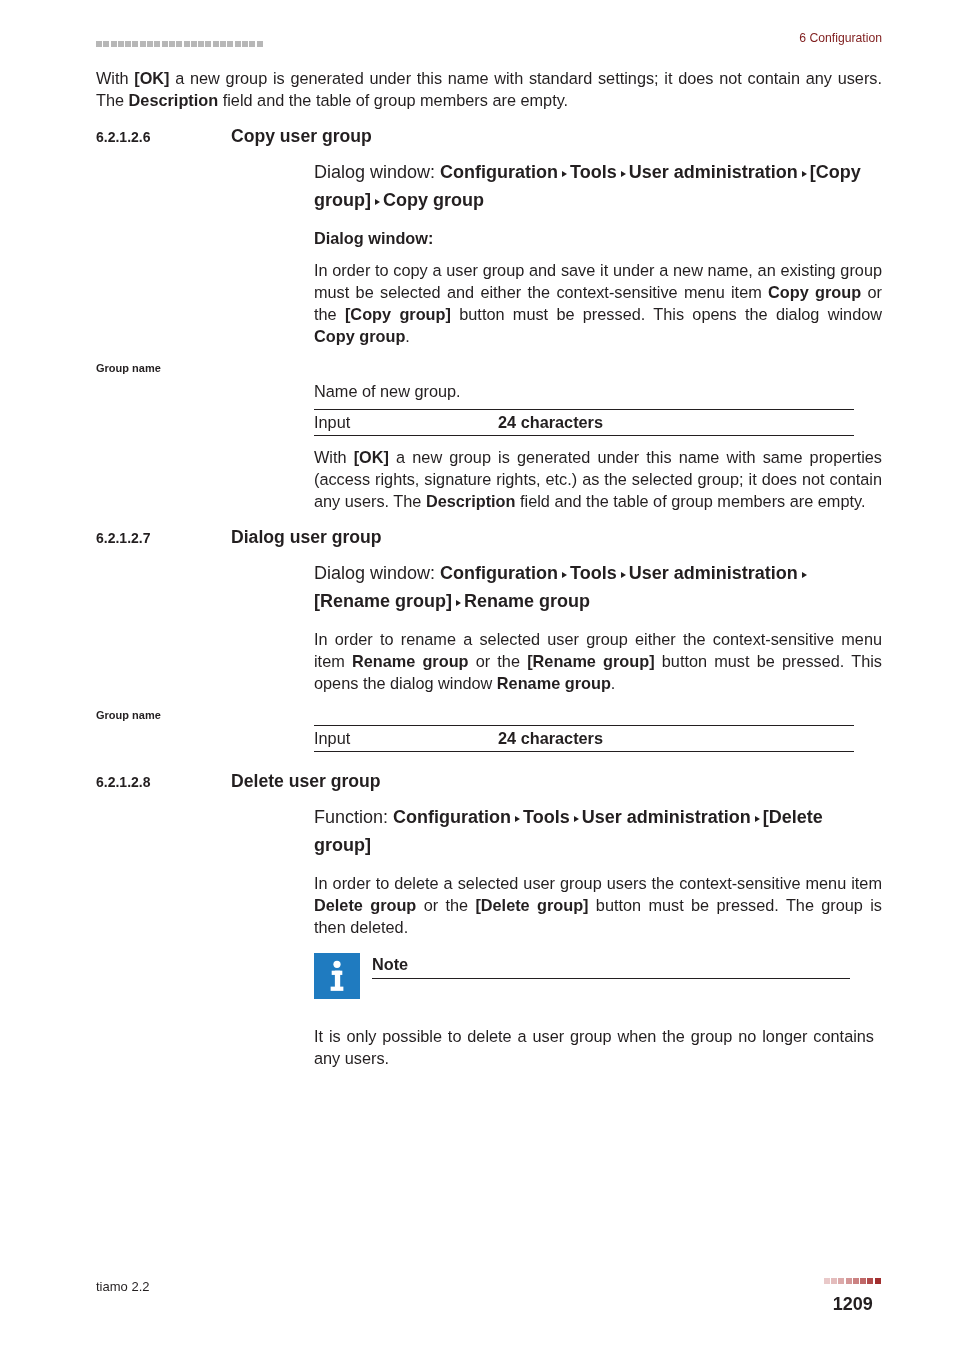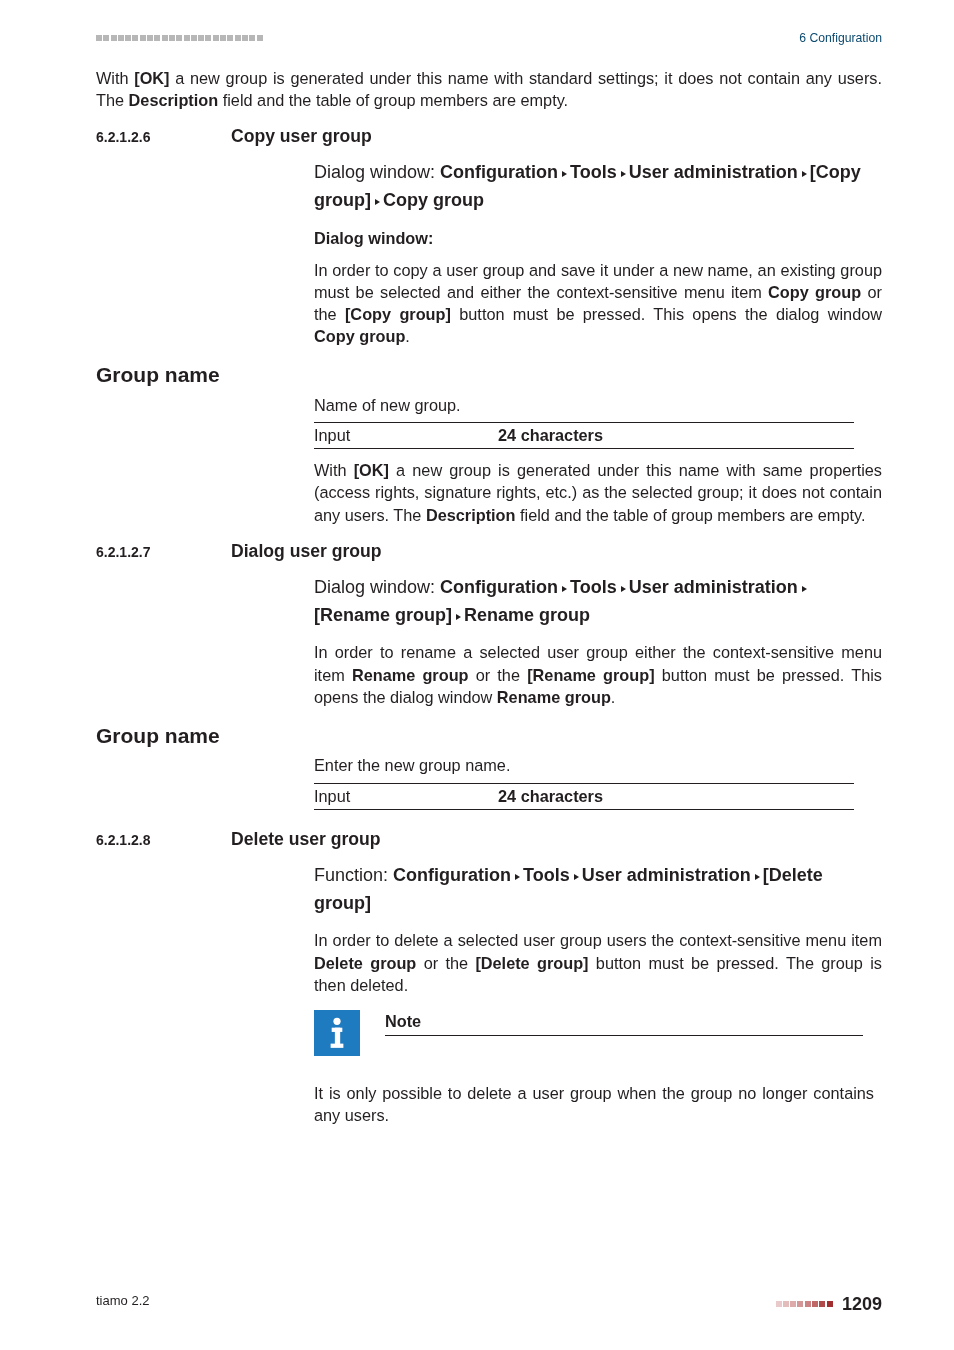--- a/index.html
+++ b/index.html
@@ -15,24 +15,24 @@
     line-height: 1.36;
   }
   .page {
     position: relative;
     width: 954px;
     height: 1350px;
   }
   .header {
     display: flex;
     justify-content: space-between;
-    align-items: center;
+    align-items: flex-end;
     padding: 30px 72px 6px 96px;
     font-size: 12.4px;
-    color: #0c4a6e;
+    color: #7f1d1d;
   }
   .header .boxes {
     display: flex;
     gap: 0px;
   }
   .header .boxes .sq {
     width: 6px; height: 6px;
     background: #b7b7b7;
     margin-right: 1.3px;
   }
@@ -81,40 +81,40 @@
     vertical-align: 1px;
     margin: 0 3px 0 4px;
   }
   .subhead {
     font-weight: 700;
     margin: 0 0 10px 0;
   }
   .left-label {
     font-weight: 700;
     margin: 6px 0 2px 0;
-    font-size: 21px;
+    font-size: 11px;
   }
   .field-block { margin-left: 218px; }
   .field-desc { margin: 4px 0 6px 0; }
   .rule-row {
     display: flex;
     align-items: center;
     border-top: 1px solid #231f20;
     border-bottom: 1px solid #231f20;
     padding: 1px 0 2px 0;
     margin-bottom: 10px;
     width: 540px;
   }
   .rule-row .k { width: 184px; }
   .rule-row .v { font-weight: 700; }
   .note-wrap { margin-top: 12px; margin-left: 218px; }
   .note-head {
     display: flex;
     align-items: flex-start;
-    gap: 25px;
+    gap: 12px;
   }
   .note-icon {
     width: 46px; height: 46px;
     background: #1f7bc0;
     border-radius: 0;
     display: flex;
     align-items: center;
     justify-content: center;
     flex: 0 0 46px;
   }
@@ -130,21 +130,21 @@
   .footer {
     position: absolute;
     bottom: 34px;
     left: 96px;
     right: 72px;
     display: flex;
     justify-content: space-between;
     align-items: flex-start;
     font-size: 13px;
   }
-  .footer .pagenum-wrap { display:flex; align-items:center; gap:8px; }
+  .footer .pagenum-wrap { display:flex; align-items:center; gap:8px;flex-direction:column; }
   .footer .pg-boxes { display:flex; }
   .footer .pg-boxes .sq {
     width: 6px; height: 6px; margin-right: 1.3px;
   }
   .footer .pagenum { font-weight: 800; font-size: 18px; }
   b, strong { font-weight: 700; }
 </style>
 </head>
 <body>
 
@@ -224,21 +224,20 @@
         <span>Dialog window: </span><b>Configuration</b><span class="arrow"></span><b>Tools</b><span class="arrow"></span><b>User administration</b><span class="arrow"></span><b>[Rename group]</b><span class="arrow"></span><b>Rename group</b>
       </div>
 
       <p class="para">
         <span>In order to rename a selected user group either the context-sensitive menu item </span><b>Rename group</b><span> or the </span><b>[Rename group]</b><span> button must be pressed. This opens the dialog window </span><b>Rename group</b><span>.</span>
       </p>
     </div>
 
     <div class="left-label">Group name</div>
     <div class="field-block">
-      <p class="field-desc">Enter the new group name.</p>
       <div class="rule-row">
         <div class="k">Input</div>
         <div class="v">24 characters</div>
       </div>
     </div>
 
     <div class="section-row" style="margin-top:18px;">
       <div class="sec-num">6.2.1.2.8</div>
       <div class="sec-title">Delete user group</div>
     </div>

